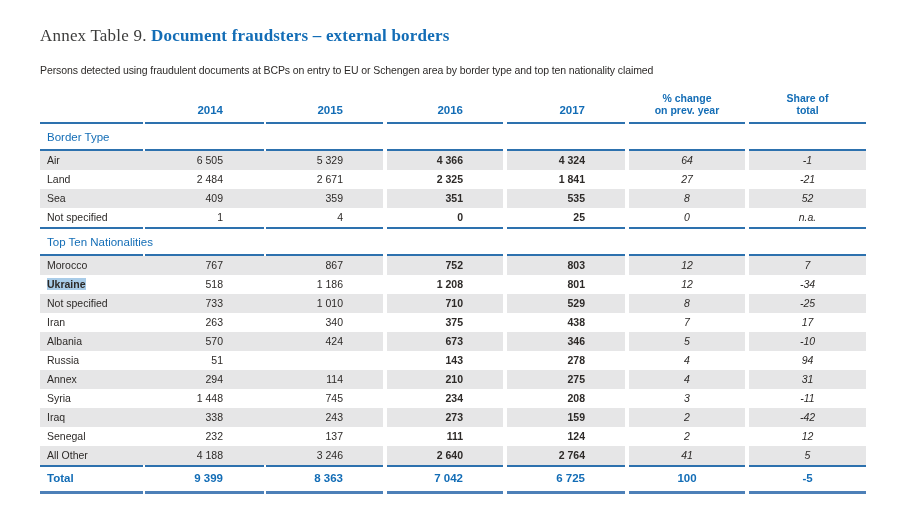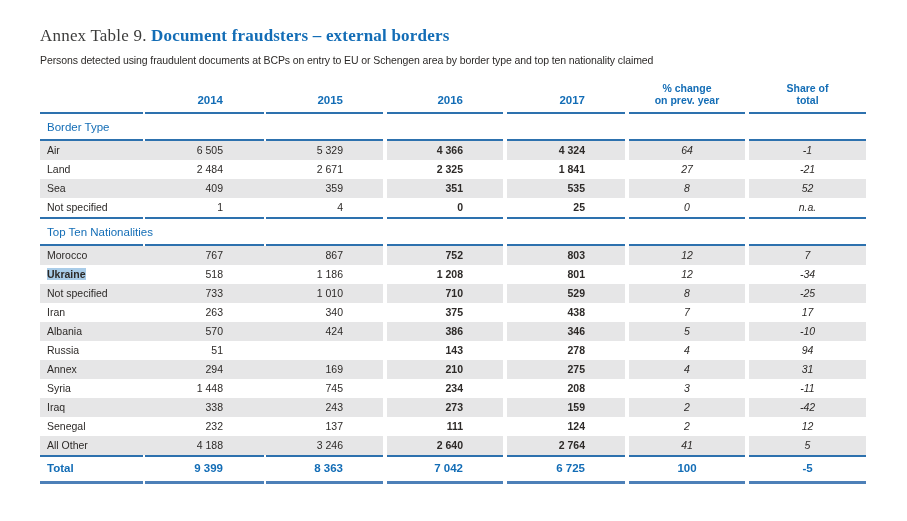--- a/index.html
+++ b/index.html
@@ -19,21 +19,21 @@
     color:var(--text-dark);
   }
   .page{padding:26px 0 0 40px;}
   h1.doc-title{
     font-family:"Liberation Serif","DejaVu Serif",serif;
     font-size:17px;font-weight:400;letter-spacing:.2px;
     color:var(--title-prefix);
   }
   h1.doc-title .title-main{color:var(--accent-blue);font-weight:700;}
   .subtitle{
-    margin-top:8px;font-size:10.5px;letter-spacing:-0.1px;color:var(--text-dark);
+    margin-top:18px;font-size:10.5px;letter-spacing:-0.1px;color:var(--text-dark);
   }
   .table{width:826px;margin-top:16px;}
   
   .row{
     display:grid;
     grid-template-columns:343px 116px 118px 116px 117px;
     column-gap:4px;
     height:19px;line-height:19px;
     font-size:10.5px;
   }
@@ -262,42 +262,42 @@
     <div class="cell c-mid val">7</div>
     <div class="cell c-mid val">17</div>
   </div>
 
   <div class="row shade">
     <div class="block cell-group">
       <div class="cell c-label">Albania</div>
       <div class="cell c-year val">570</div>
       <div class="cell c-year val">424</div>
     </div>
-    <div class="cell c-year bold val">386</div>
+    <div class="cell c-year bold val">673</div>
     <div class="cell c-year bold val">346</div>
     <div class="cell c-mid val">5</div>
     <div class="cell c-mid val">-10</div>
   </div>
 
   <div class="row">
     <div class="block cell-group">
       <div class="cell c-label">Russia</div>
       <div class="cell c-year val">51</div>
     </div>
     <div class="cell c-year bold val">143</div>
     <div class="cell c-year bold val">278</div>
     <div class="cell c-mid val">4</div>
     <div class="cell c-mid val">94</div>
   </div>
 
   <div class="row shade">
     <div class="block cell-group">
       <div class="cell c-label">Annex</div>
       <div class="cell c-year val">294</div>
-      <div class="cell c-year val">169</div>
+      <div class="cell c-year val">114</div>
     </div>
     <div class="cell c-year bold val">210</div>
     <div class="cell c-year bold val">275</div>
     <div class="cell c-mid val">4</div>
     <div class="cell c-mid val">31</div>
   </div>
 
   <div class="row">
     <div class="block cell-group">
       <div class="cell c-label">Syria</div>

